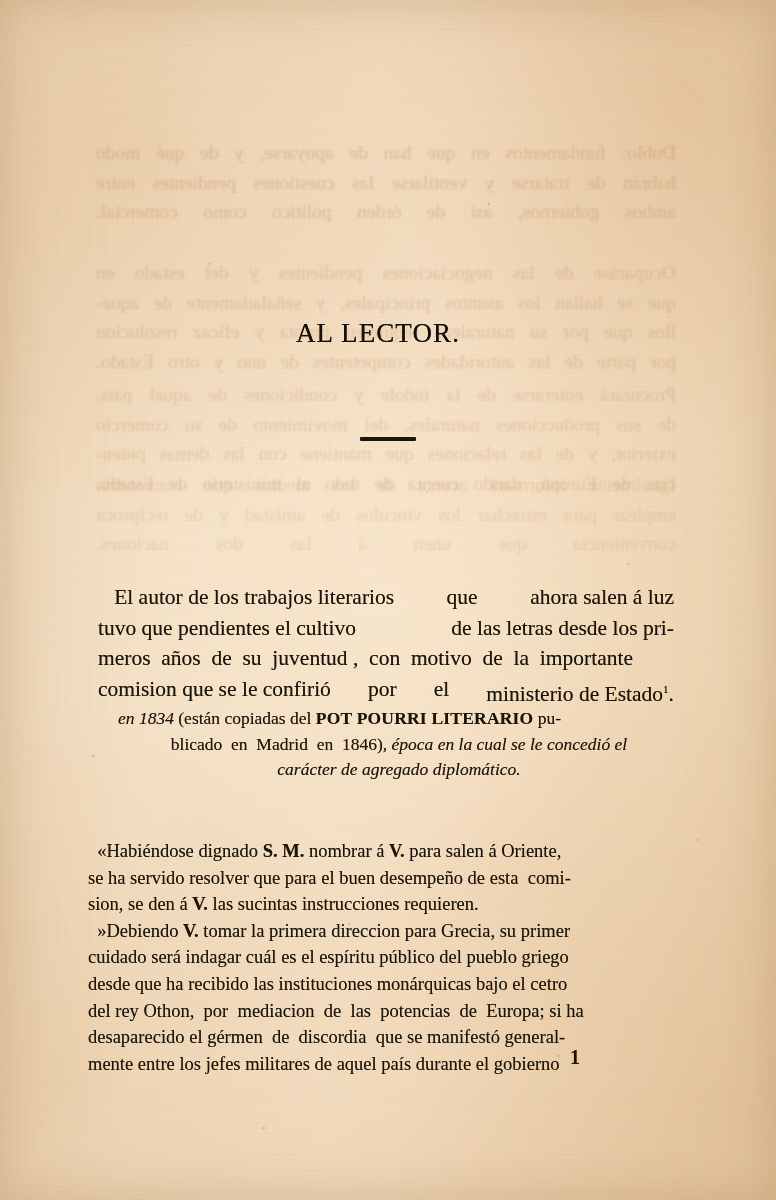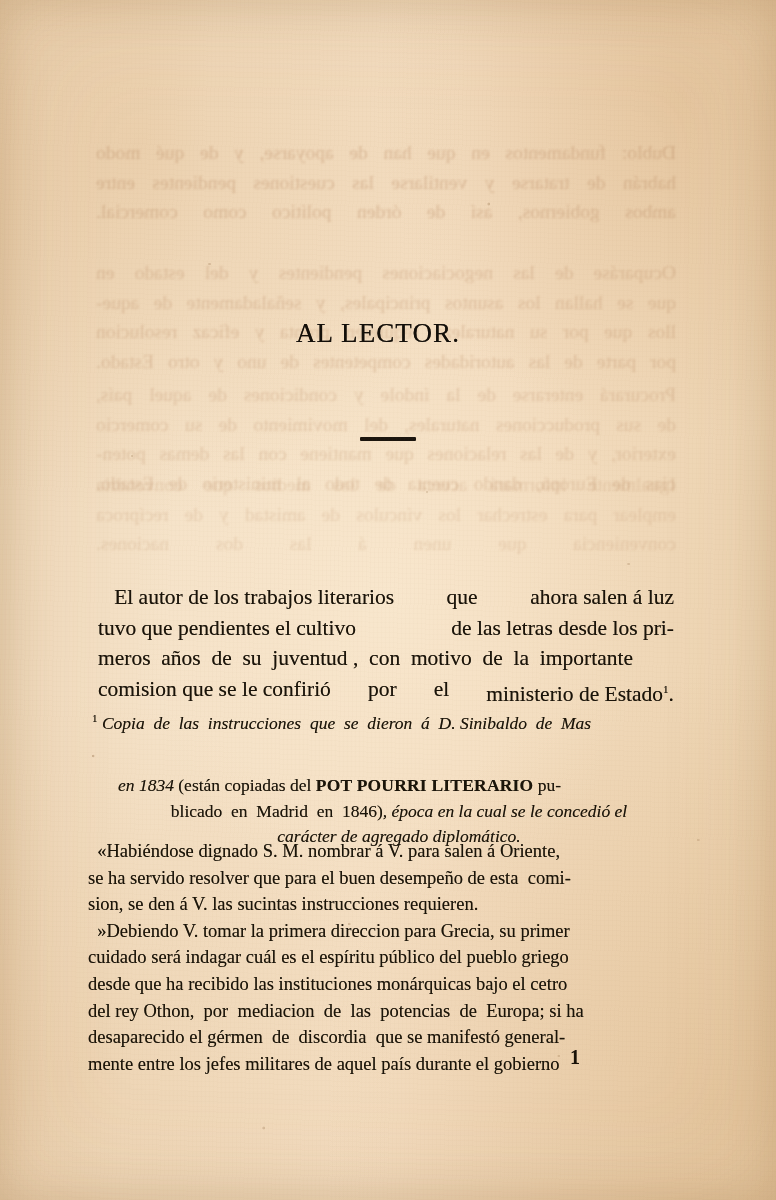--- a/index.html
+++ b/index.html
@@ -134,39 +134,39 @@
   .fn-block {
     position: absolute;
     top: 706px;
     left: 92px;
     width: 584px;
     font-size: 17.5px;
     line-height: 25.5px;
     color: #1a1409;
   }
   .fn-line { white-space: pre; text-shadow: 0 0 .4px rgba(26,20,9,.5); }
-  .fn-line.ind  { padding-left: 26px; margin-top: 37px; }
+  .fn-line.ind  { padding-left: 26px; }
   .fn-line.ind2 { padding-left: 30px; text-align: center; }
   .it  { font-style: italic; }
   .sc  { font-weight: bold; letter-spacing: .2px; }
   .sup { font-size: 11px; vertical-align: super; font-style: normal; }
 
   .quote-block {
     position: absolute;
     top: 838px;
     left: 88px;
     width: 592px;
     font-size: 18.5px;
     line-height: 26.6px;
     color: #191308;
   }
   .q-line { white-space: pre; text-shadow: 0 0 .4px rgba(25,19,8,.5); }
   .q-line.j { display: flex; justify-content: space-between; }
   .q-line.j > span { white-space: pre; }
-  .bold { font-weight: normal; }
+  .bold { font-weight: bold; }
 
   .folio {
     position: absolute;
     top: 1046px;
     left: 570px;
     font-size: 20px;
     font-weight: bold;
     color: #171006;
   }
 </style>
@@ -206,21 +206,20 @@
     <div class="body-line">meros  años  de  su  juventud ,  con  motivo  de  la  importante</div>
     <div class="body-line j">
       <span>comision que se le confirió</span>
       <span>por</span>
       <span>el</span>
       <span><span>ministerio de Estado</span><span class="sup">1</span>.</span>
     </div>
   </div>
 
   <div class="fn-block">
-    <div class="fn-line"><span class="sup">1</span> <span class="it">Copia  de  las  instrucciones  que  se  dieron  á  D. Sinibaldo  de  Mas</span></div>
     <div class="fn-line ind"><span class="it">en 1834 </span><span>(están copiadas del </span><span class="sc">POT POURRI LITERARIO</span><span> pu-</span></div>
     <div class="fn-line ind2"><span>blicado  en  Madrid  en  1846)</span><span class="it">, época en la cual se le concedió el</span></div>
     <div class="fn-line ind2 it">carácter de agregado diplomático.</div>
   </div>
 
   <div class="quote-block">
 
     <div class="q-line j">
       <span><span>  «Habiéndose dignado </span><span class="bold">S. M.</span><span> nombrar á </span><span class="bold">V.</span><span> para salen á Oriente,</span></span>
     </div>

